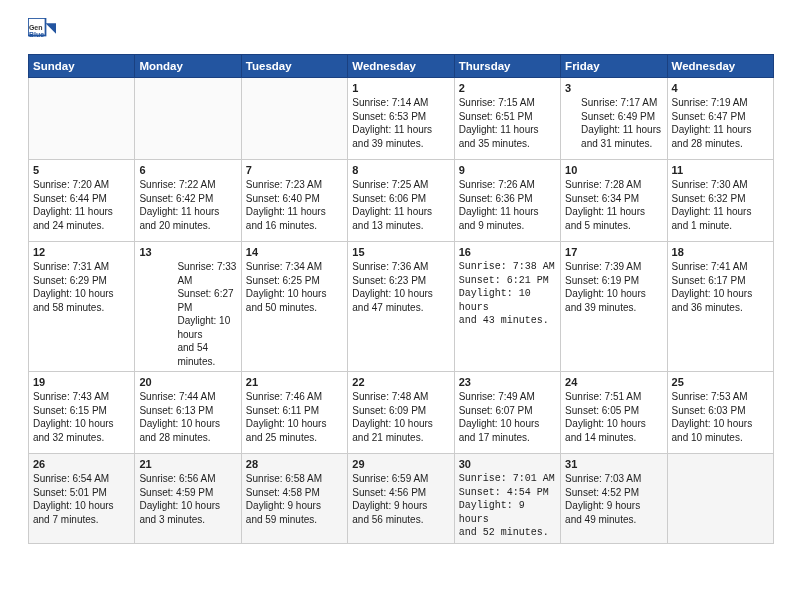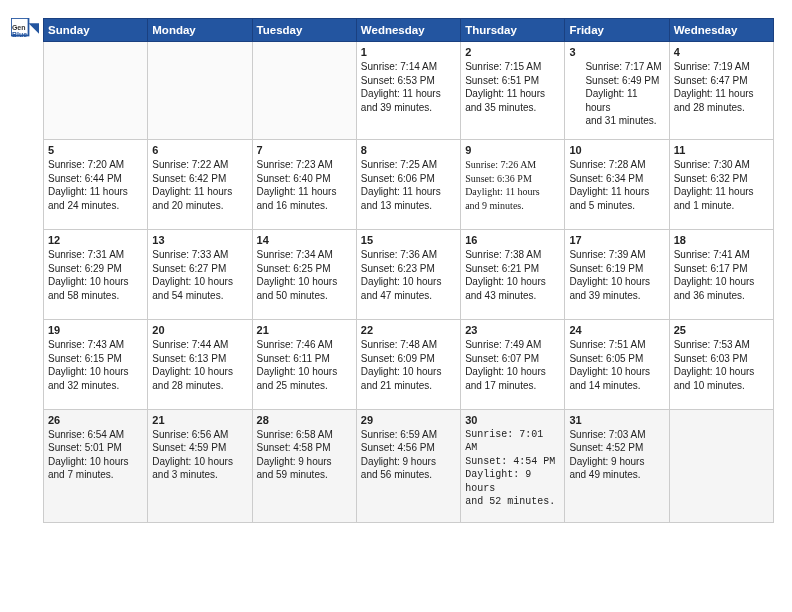--- a/index.html
+++ b/index.html
@@ -6,23 +6,23 @@
     body {
       width: 792px;
       height: 612px;
       font-family: Arial, sans-serif;
       background: #fff;
       overflow: hidden;
     }
     .page {
       width: 792px;
       height: 535px;
-      padding: 18px 18px 12px 11px;
+      padding: 18px 18px 12px 28px;
       display: flex;
-      flex-direction: row;
+      flex-direction: column;
     }
     .header {
       display: flex;
       justify-content: space-between;
       align-items: flex-start;
       margin-bottom: 8px;
     }
     .logo {
       display: flex;
       align-items: center;
@@ -190,21 +190,21 @@
           </td>
           <td>
             <span class="day-num">8</span>
             <div class="cell-text" style="white-space: pre-line;">Sunrise: 7:25 AM
 Sunset: 6:06 PM
 Daylight: 11 hours
 and 13 minutes.</div>
           </td>
           <td>
             <span class="day-num">9</span>
-            <div class="cell-text" style="white-space: pre-line; font-family: Liberation Serif, serif;">Sunrise: 7:26 AM
+            <div class="cell-text" style="white-space: pre-line;">Sunrise: 7:26 AM
 Sunset: 6:36 PM
 Daylight: 11 hours
 and 9 minutes.</div>
           </td>
           <td>
             <span class="day-num">10</span>
             <div class="cell-text" style="white-space: pre-line;">Sunrise: 7:28 AM
 Sunset: 6:34 PM
 Daylight: 11 hours
 and 5 minutes.</div>
@@ -220,42 +220,42 @@
         <tr>
           <td>
             <span class="day-num">12</span>
             <div class="cell-text" style="white-space: pre-line;">Sunrise: 7:31 AM
 Sunset: 6:29 PM
 Daylight: 10 hours
 and 58 minutes.</div>
           </td>
           <td>
             <span class="day-num">13</span>
-            <div class="cell-text" style="white-space: pre-line;">Sunrise: 7:33 AM
+            <div class="cell-text" style="white-space: pre-line; margin-left: 38px;">Sunrise: 7:33 AM
 Sunset: 6:27 PM
 Daylight: 10 hours
 and 54 minutes.</div>
           </td>
           <td>
             <span class="day-num">14</span>
             <div class="cell-text" style="white-space: pre-line;">Sunrise: 7:34 AM
 Sunset: 6:25 PM
 Daylight: 10 hours
 and 50 minutes.</div>
           </td>
           <td>
             <span class="day-num">15</span>
             <div class="cell-text" style="white-space: pre-line;">Sunrise: 7:36 AM
 Sunset: 6:23 PM
 Daylight: 10 hours
 and 47 minutes.</div>
           </td>
           <td>
             <span class="day-num">16</span>
-            <div class="cell-text" style="white-space: pre-line;">Sunrise: 7:38 AM
+            <div class="cell-text" style="white-space: pre-line; font-family: Liberation Mono, monospace;">Sunrise: 7:38 AM
 Sunset: 6:21 PM
 Daylight: 10 hours
 and 43 minutes.</div>
           </td>
           <td>
             <span class="day-num">17</span>
             <div class="cell-text" style="white-space: pre-line;">Sunrise: 7:39 AM
 Sunset: 6:19 PM
 Daylight: 10 hours
 and 39 minutes.</div>

